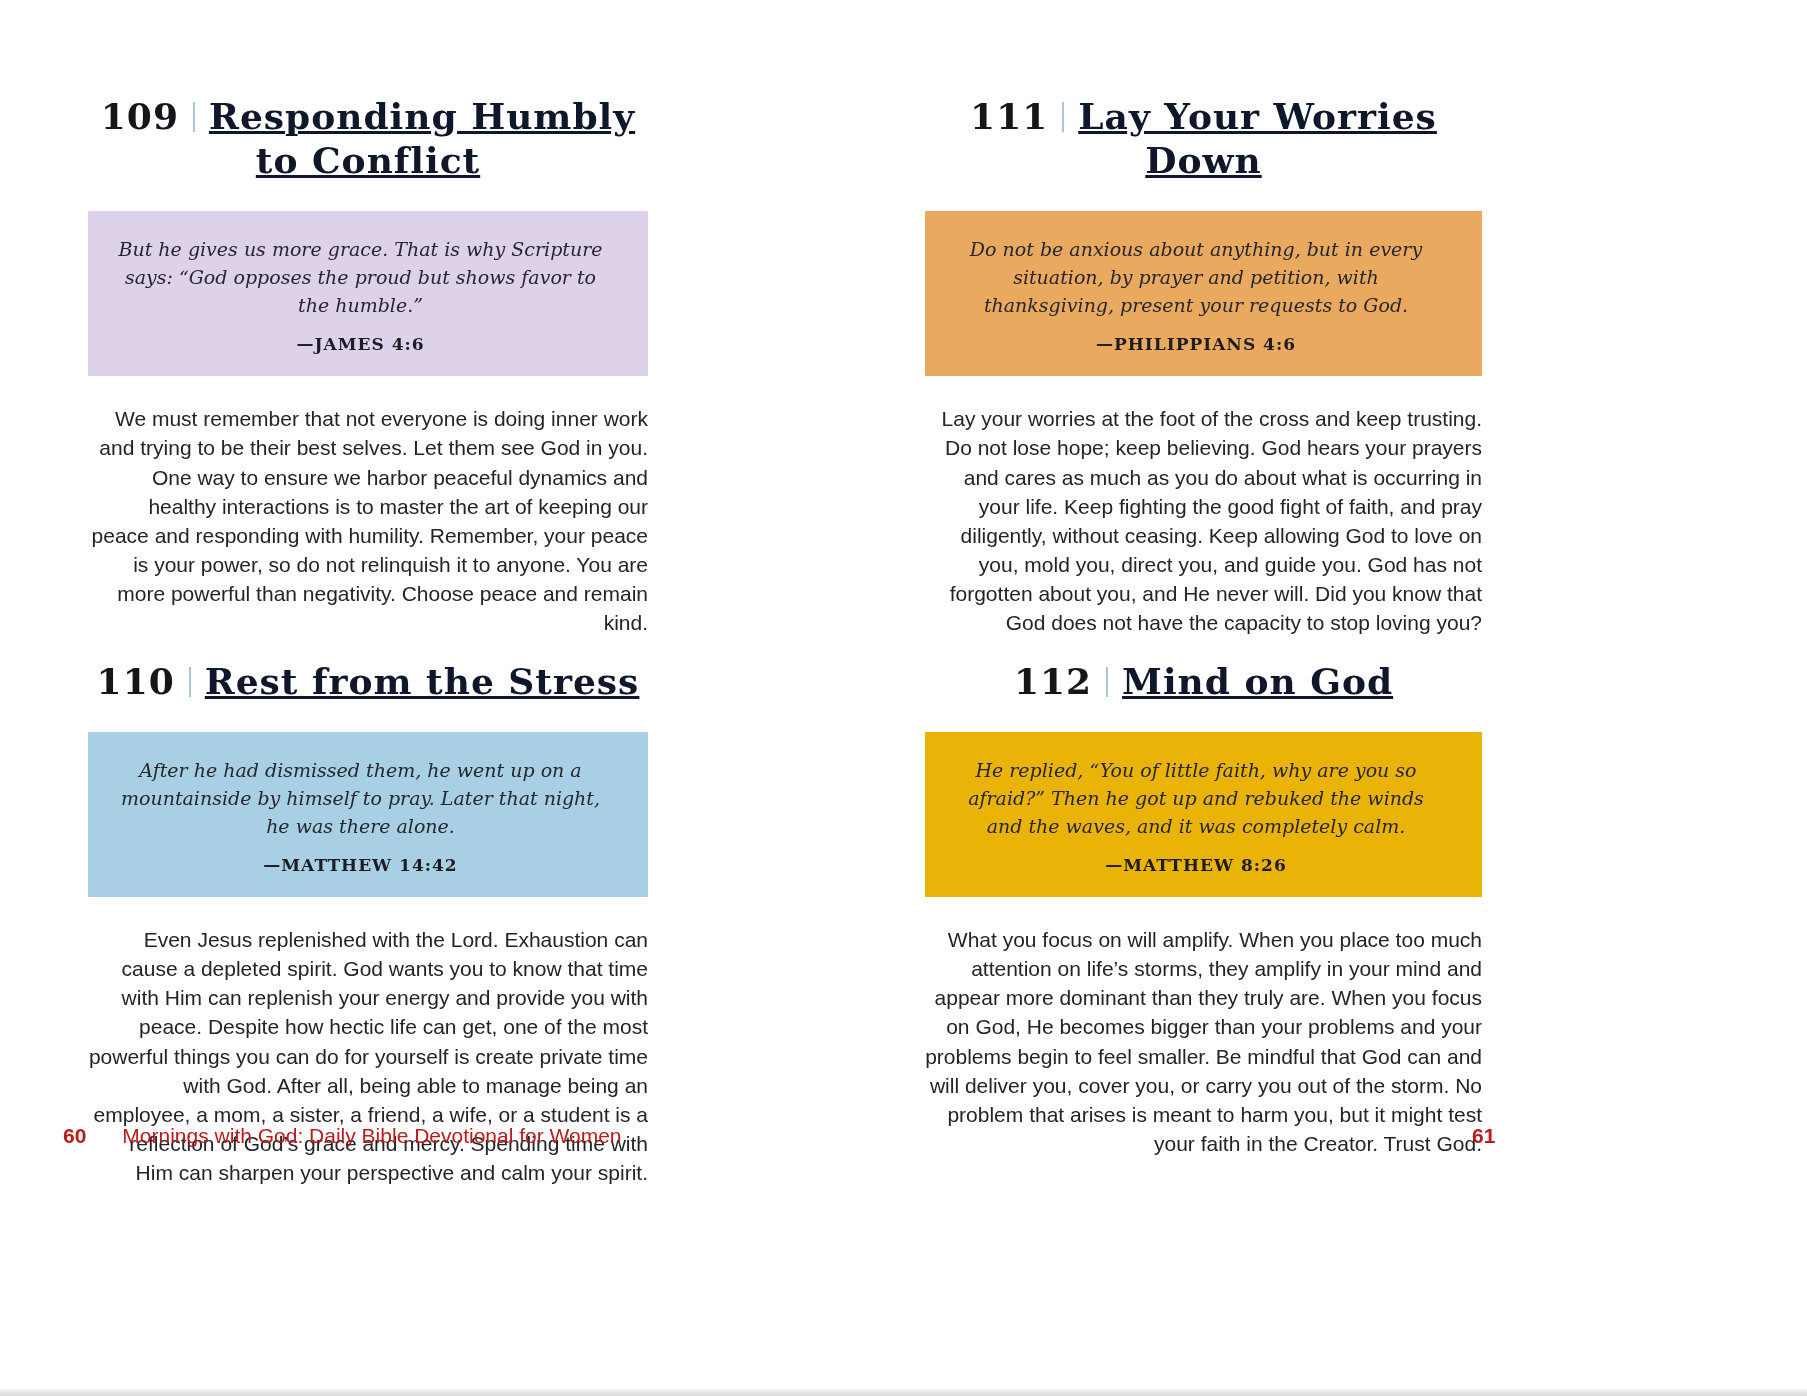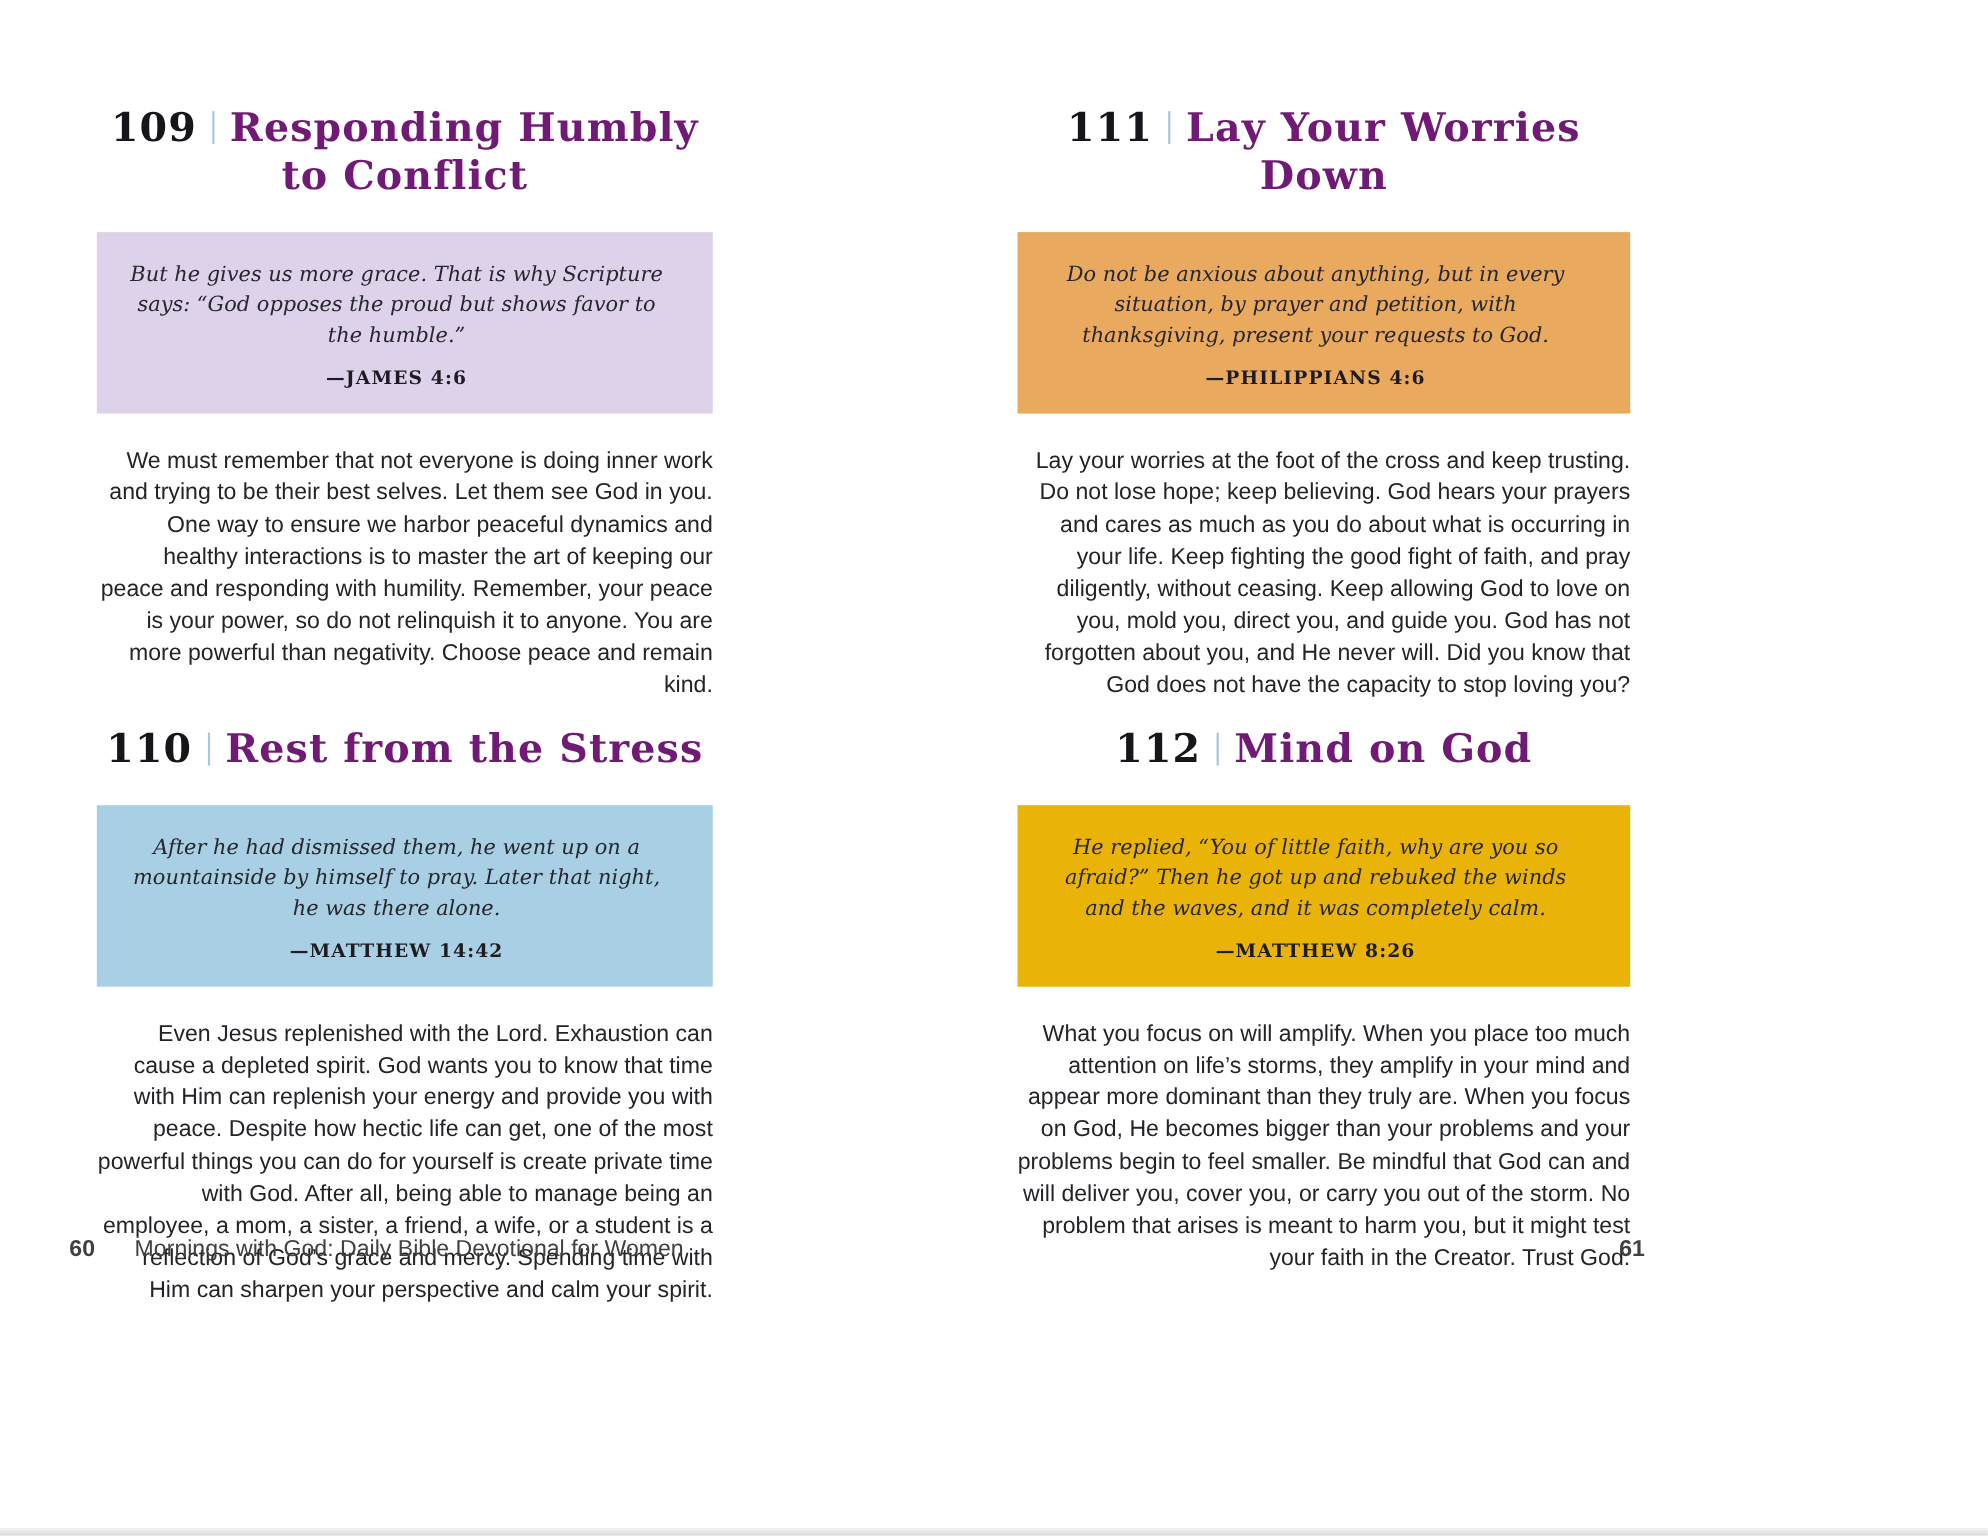--- a/index.html
+++ b/index.html
@@ -25,21 +25,21 @@
   }
   .entry-heading .num { color: #15151a; letter-spacing: 1px; }
   .entry-heading .sep {
     display: inline-block;
     width: 2px;
     height: 30px;
     background: #a9c6d8;
     margin: 0 14px;
     vertical-align: -3px;
   }
-  .entry-heading .title { color: #701a75; letter-spacing: 1px; }
+  .entry-heading .title { color: #0f172a; letter-spacing: 1px; text-decoration: underline; }
 
   .entry + .entry { margin-top: 22px; }
 
   .verse-box {
     padding: 24px 41px 22px 26px;
     text-align: center;
     margin-bottom: 28px;
   }
   .verse-text {
     font-family: "DejaVu Serif", serif;
@@ -57,21 +57,21 @@
     color: #1c1c22;
   }
 
   .body-text {
     font-size: 21px;
     line-height: 1.39;
     color: #222428;
     text-align: right;
   }
 
-  .footer { position: absolute; top: 1124px; font-size: 21px; color: #404040; }
+  .footer { position: absolute; top: 1124px; font-size: 21px; color: #b91c1c; }
   .footer-left { left: 63px; width: 700px; display: flex; align-items: baseline; }
   .footer-left .pagenum { font-weight: bold; margin-right: 36px; }
   .footer-right { left: 1472px; font-weight: bold; }
 
   .bottom-edge {
     position: absolute;
     left: 0; bottom: 0;
     width: 100%; height: 7px;
     background: linear-gradient(#f3f3f3, #d9d9d9);
   }

